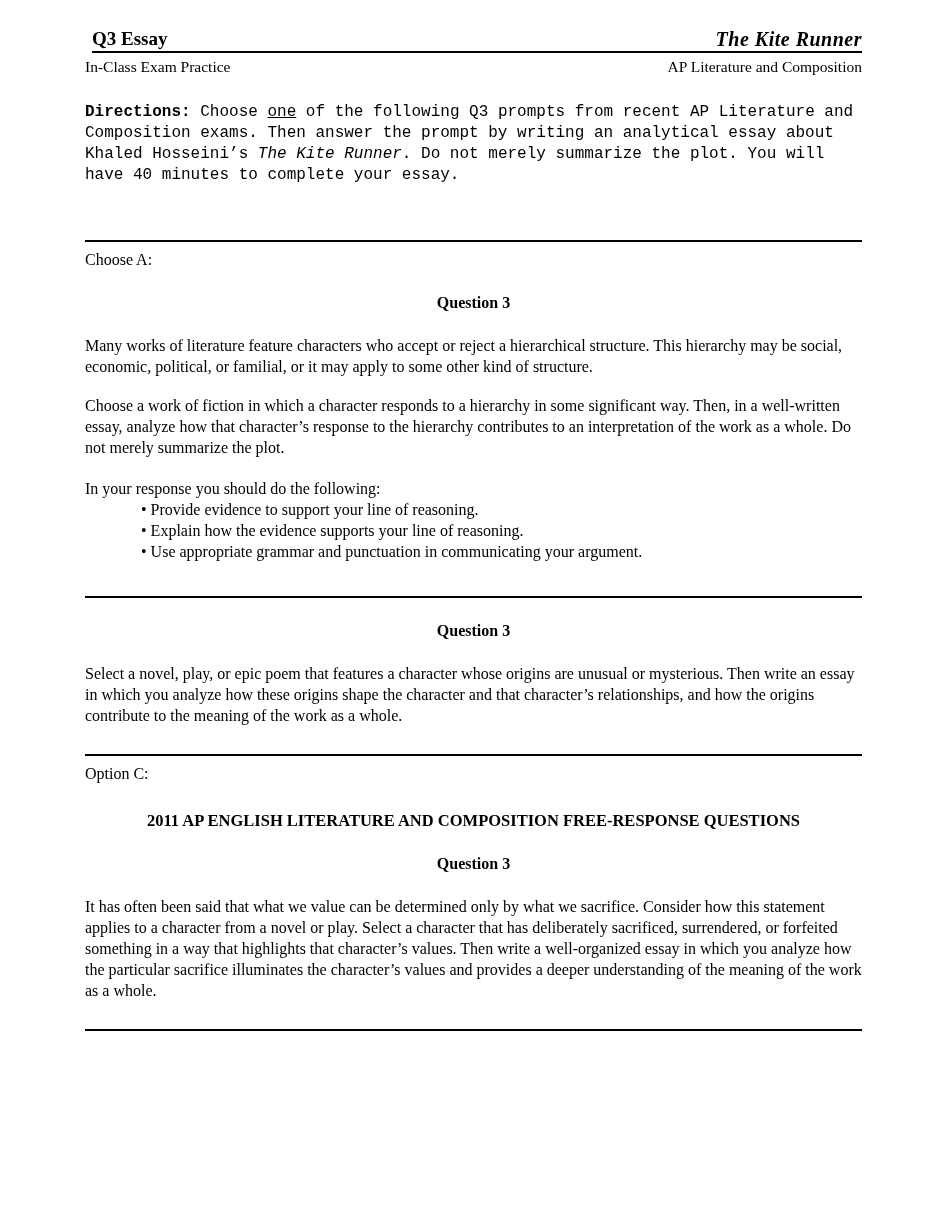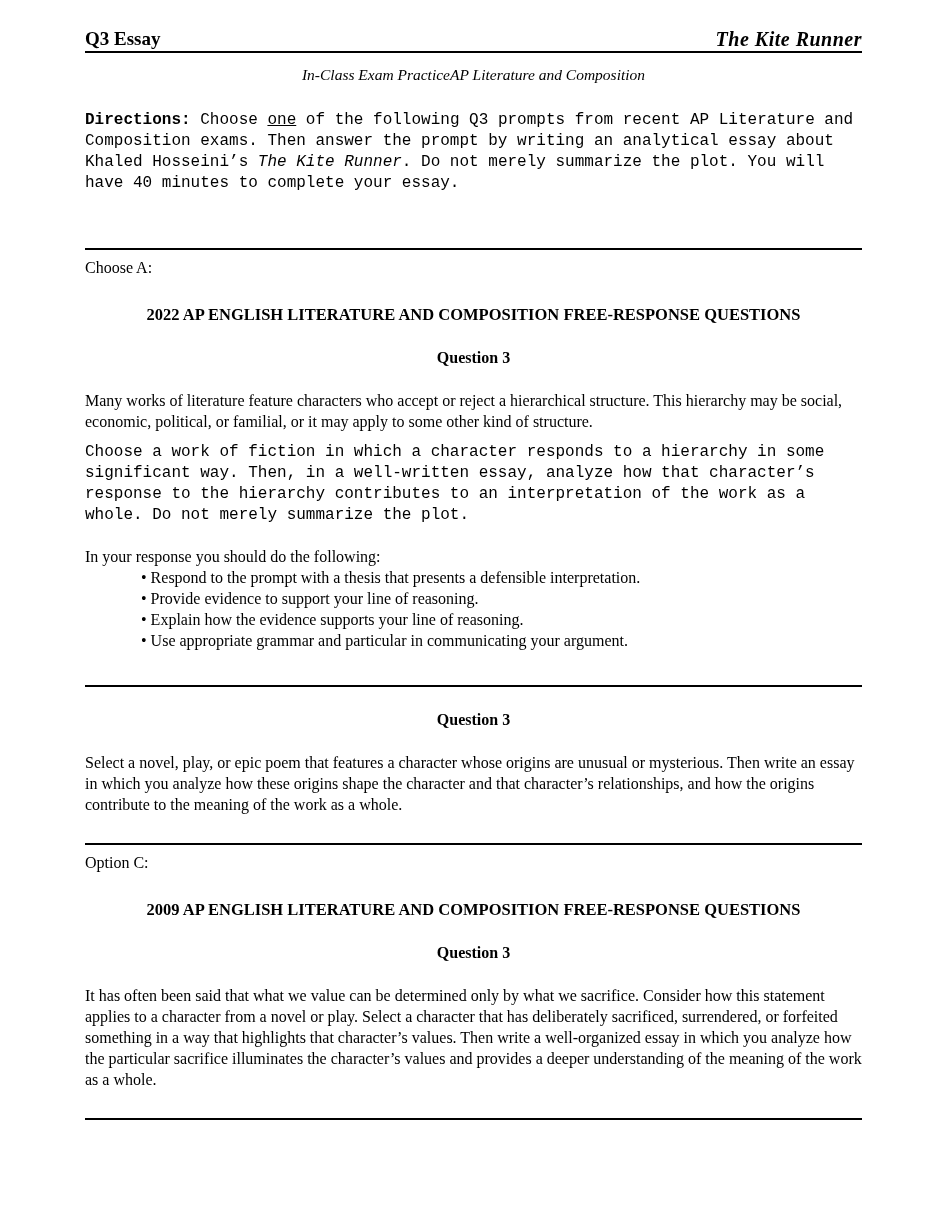--- a/index.html
+++ b/index.html
@@ -16,40 +16,40 @@
     height: 1216px;
     padding: 28px 78px 0 85px;
   }
   
   .header-top {
     display: flex;
     justify-content: space-between;
     align-items: flex-end;
     border-bottom: 2px solid #000;
     padding-bottom: 1px;
+    margin-left: 7px;
   }
   .doc-title {
     font-size: 19px;
     font-weight: bold;
     line-height: 22px;
   }
   .book-title {
     font-size: 20px;
     font-weight: bold;
     font-style: italic;
     line-height: 22px;
     letter-spacing: 0.5px;
   }
   .header-sub {
     display: flex;
-    justify-content: center;
+    justify-content: space-between;
     font-size: 15.5px;
-    margin-top: 12px;
+    margin-top: 4px;
     line-height: 19px;
-    font-style: italic;
   }
   
   .directions {
     margin-top: 26px;
     font-size: 16px;
     line-height: 21px;
     font-family: Liberation Mono, monospace;
   }
   .directions .bold-label { font-weight: bold; }
   .directions .u { text-decoration: underline; }
@@ -81,21 +81,21 @@
     text-align: center;
     font-size: 16px;
     font-weight: bold;
     line-height: 21px;
   }
   .prompt-para {
     margin-top: 22px;
     font-size: 16px;
     line-height: 21px;
   }
-  .prompt-para + .prompt-para { margin-top: 10px; font-family: Liberation Mono, monospace; }
+  .prompt-para + .prompt-para { margin-top: 18px; }
   .list-intro {
     margin-top: 20px;
     font-size: 16px;
     line-height: 21px;
   }
   .bullet-list {
     list-style: none;
     padding-left: 56px;
     font-size: 16px;
     line-height: 21px;
@@ -116,44 +116,42 @@
     <span>In-Class Exam Practice</span>
     <span>AP Literature and Composition</span>
   </div>
 
   <p class="directions"><span class="bold-label">Directions:</span><span> Choose </span><span class="u">one</span><span> of the following Q3 prompts from recent AP Literature and Composition exams. Then answer the prompt by writing an analytical essay about Khaled Hosseini’s </span><span class="i">The Kite Runner</span><span>. Do not merely summarize the plot. You will have 40 minutes to complete your essay.</span></p>
 
   <hr class="divider divider-1">
 
   <div>
     <p class="option-label">Choose A:</p>
-    <p class="frq-heading">2022 AP ENGLISH LITERATURE AND COMPOSITION FREE-RESPONSE QUESTIONS</p>
     <p class="question-heading">Question 3</p>
     <p class="prompt-para">Many works of literature feature characters who accept or reject a hierarchical structure. This hierarchy may be social, economic, political, or familial, or it may apply to some other kind of structure.</p>
     <p class="prompt-para">Choose a work of fiction in which a character responds to a hierarchy in some significant way. Then, in a well-written essay, analyze how that character’s response to the hierarchy contributes to an interpretation of the work as a whole. Do not merely summarize the plot.</p>
     <p class="list-intro">In your response you should do the following:</p>
     <ul class="bullet-list">
-      <li><span class="bullet-marker">•</span><span>Respond to the prompt with a thesis that presents a defensible interpretation.</span></li>
       <li><span class="bullet-marker">•</span><span>Provide evidence to support your line of reasoning.</span></li>
       <li><span class="bullet-marker">•</span><span>Explain how the evidence supports your line of reasoning.</span></li>
-      <li><span class="bullet-marker">•</span><span>Use appropriate grammar and particular in communicating your argument.</span></li>
+      <li><span class="bullet-marker">•</span><span>Use appropriate grammar and punctuation in communicating your argument.</span></li>
     </ul>
   </div>
 
   <hr class="divider divider-2">
 
   <div>
     <p class="question-heading">Question 3</p>
     <p class="prompt-para">Select a novel, play, or epic poem that features a character whose origins are unusual or mysterious. Then write an essay in which you analyze how these origins shape the character and that character’s relationships, and how the origins contribute to the meaning of the work as a whole.</p>
   </div>
 
   <hr class="divider divider-3">
 
   <div>
     <p class="option-label">Option C:</p>
-    <p class="frq-heading">2009 AP ENGLISH LITERATURE AND COMPOSITION FREE-RESPONSE QUESTIONS</p>
+    <p class="frq-heading">2011 AP ENGLISH LITERATURE AND COMPOSITION FREE-RESPONSE QUESTIONS</p>
     <p class="question-heading">Question 3</p>
     <p class="prompt-para">It has often been said that what we value can be determined only by what we sacrifice. Consider how this statement applies to a character from a novel or play. Select a character that has deliberately sacrificed, surrendered, or forfeited something in a way that highlights that character’s values. Then write a well-organized essay in which you analyze how the particular sacrifice illuminates the character’s values and provides a deeper understanding of the meaning of the work as a whole.</p>
   </div>
 
   <hr class="divider divider-4">
 
 </div>
 
 </body></html>

